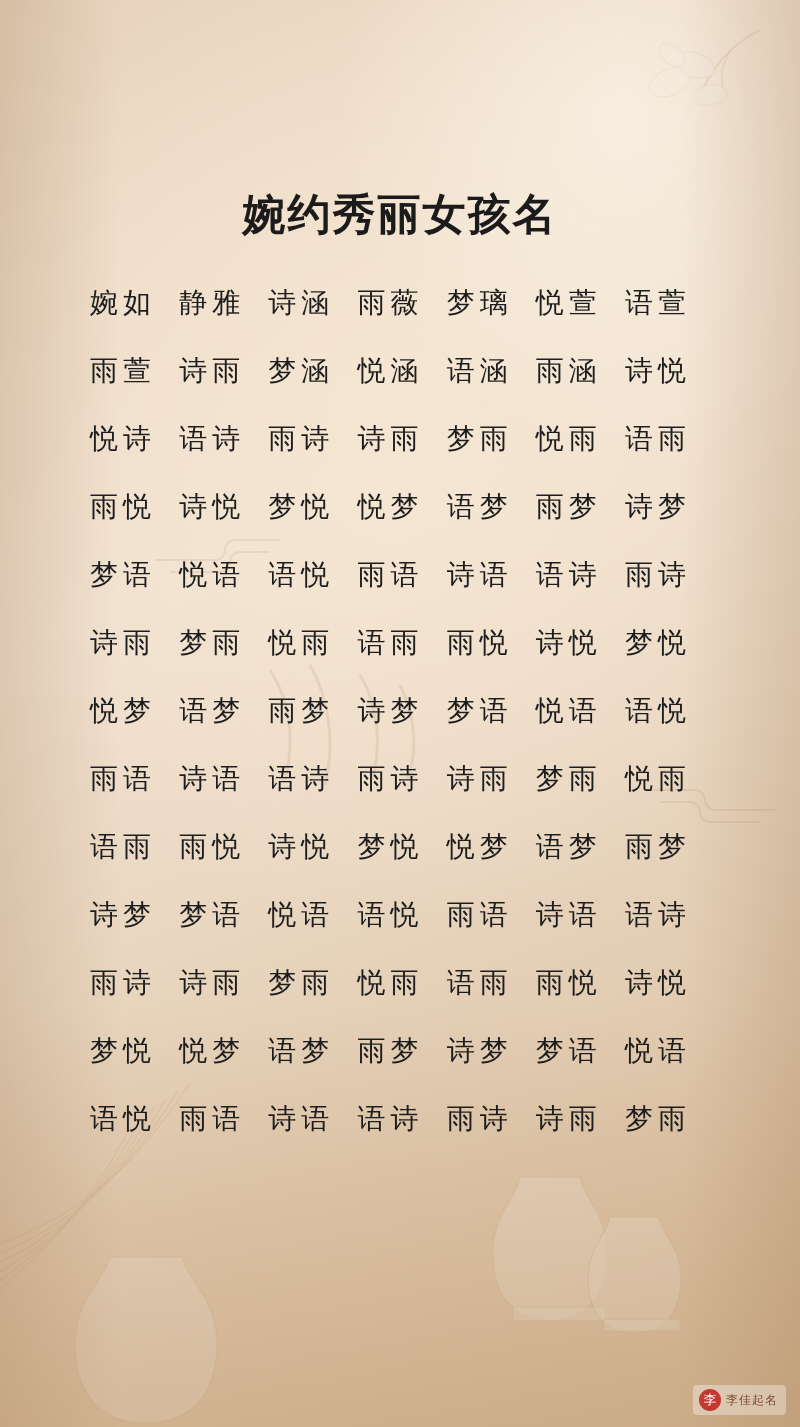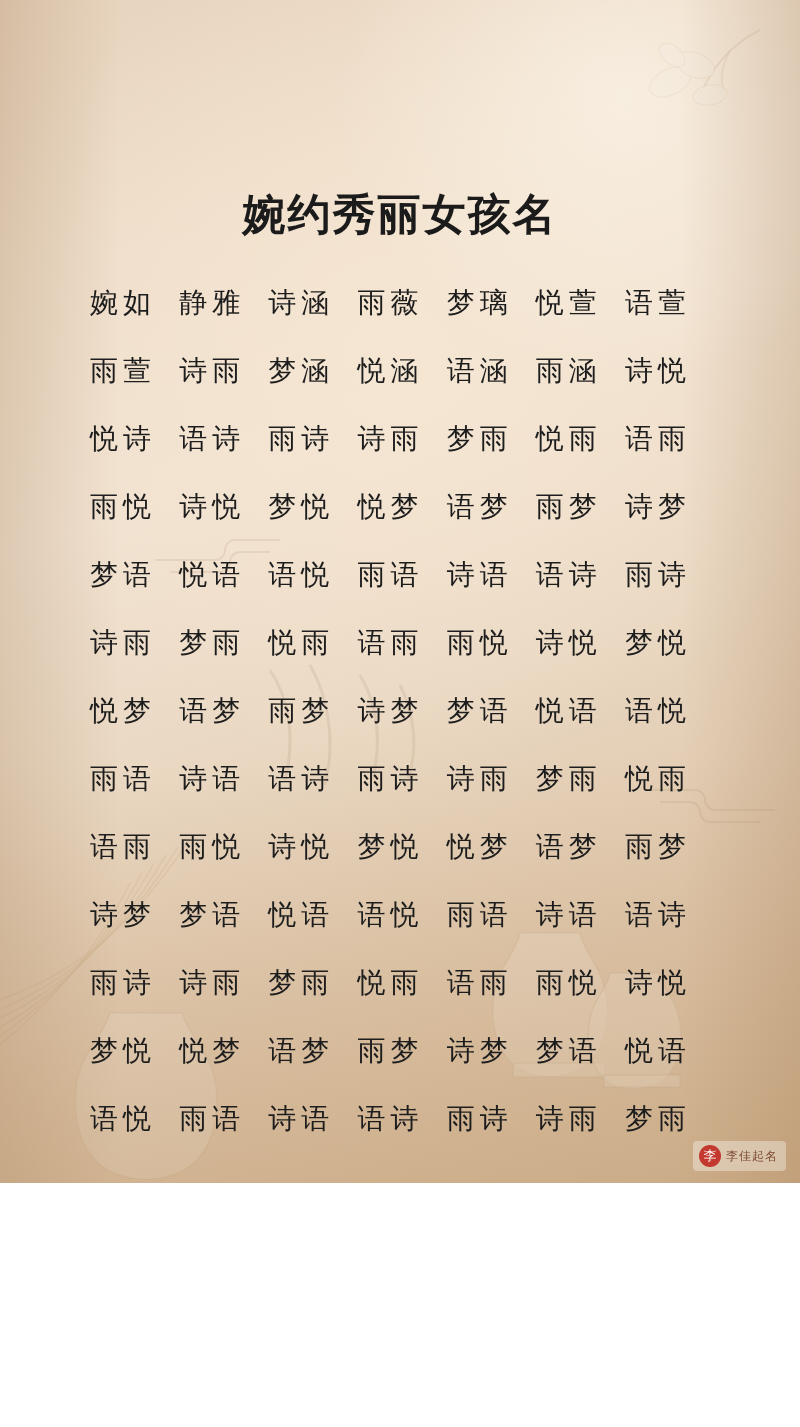--- a/index.html
+++ b/index.html
@@ -9,21 +9,21 @@
   body {
     width: 800px;
     height: 1427px;
     font-family: "Liberation Sans", "DejaVu Sans", sans-serif;
     overflow: hidden;
   }
 
   #poster {
     position: relative;
     width: 800px;
-    height: 1183px;
+    height: 1427px;
     overflow: hidden;
     background:
       radial-gradient(ellipse 60% 40% at 78% 8%, rgba(255,250,240,0.55) 0%, rgba(255,250,240,0) 60%),
       radial-gradient(ellipse 80% 50% at 50% 30%, rgba(246,231,211,0.85) 0%, rgba(246,231,211,0) 70%),
       linear-gradient(160deg, #e7d3bd 0%, #eddcc8 18%, #f1e2d1 38%, #e9d7c1 58%, #dfc7ab 78%, #d3b795 100%);
   }
 
   
   .edge-shade {
     position: absolute;

